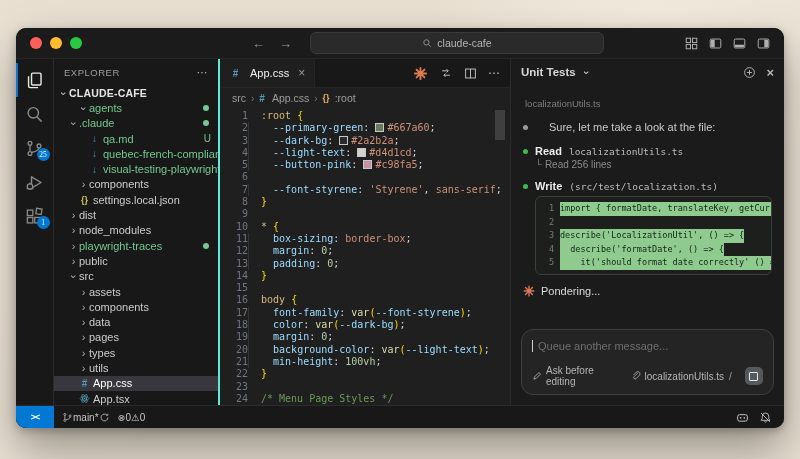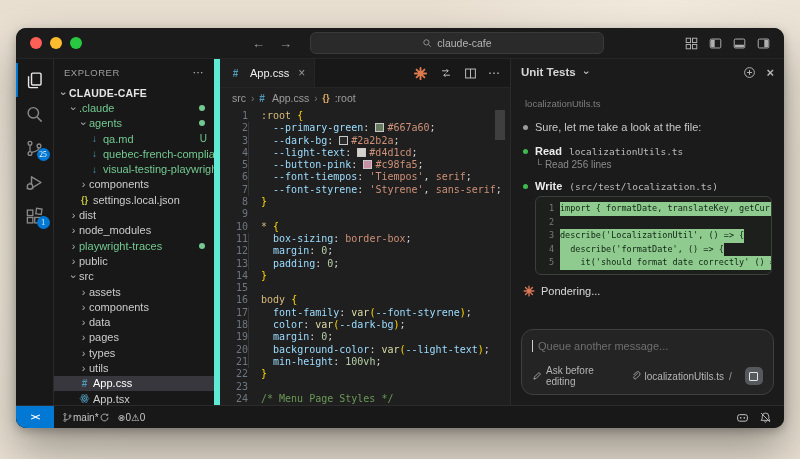--- a/index.html
+++ b/index.html
@@ -23,21 +23,21 @@
   .tb-icons svg{display:block}
   
   .main{flex:1;display:flex;min-height:0;}
   .activitybar{width:38px;flex:none;background:#181818;border-right:1px solid #2b2b2b;box-sizing:border-box;
     display:flex;flex-direction:column;align-items:center;padding-top:4px;}
   .ab-item{width:38px;height:34px;display:flex;align-items:center;justify-content:center;position:relative;font-family:Liberation Serif, serif;}
   .ab-item.active{box-shadow:inset 2px 0 0 #0078d4;}
   .badge{position:absolute;right:4px;bottom:4px;min-width:13px;height:13px;border-radius:7px;background:#0078d4;
     color:#fff;font-size:7.5px;display:flex;align-items:center;justify-content:center;padding:0 2px;box-sizing:border-box;}
   
-  .sidebar{width:166px;flex:none;background:#181818;border-right:6px solid #5eead4;box-sizing:border-box;
+  .sidebar{width:166px;flex:none;background:#181818;border-right:2px solid #5eead4;box-sizing:border-box;
     display:flex;flex-direction:column;overflow:hidden;}
   .sb-header{height:26px;flex:none;display:flex;align-items:center;justify-content:space-between;
     padding:0 10px;color:#9d9d9d;font-size:9.5px;letter-spacing:.5px;}
   .sb-more{color:#bdbdbd;font-size:11px;}
   .trow{height:15.3px;display:flex;align-items:center;color:#cccccc;font-size:11px;white-space:nowrap;cursor:default;}
   .trow.root{font-weight:700;color:#e4e4e4;font-size:10.5px;letter-spacing:.2px;}
   .trow.git .lbl{color:#73c991;}
   .trow.sel{background:#37373d;color:#fff;}
   .arr{width:11px;flex:none;color:#aeaeae;font-size:11px;display:inline-flex;justify-content:center;transform-origin:50% 55%;}
   .arr.down{transform:rotate(90deg);}
@@ -67,21 +67,21 @@
   .rightpanel{width:274px;flex:none;background:#1b1b1b;border-left:1px solid #2b2b2b;box-sizing:border-box;
     display:flex;flex-direction:column;overflow:hidden;}
   .rp-header{height:26px;flex:none;display:flex;align-items:center;gap:5px;padding:0 10px;color:#d6d6d6;
     font-size:11.5px;font-weight:600;}
   .rp-header .arr{color:#bdbdbd}
   .rp-hicons{margin-left:auto;display:flex;align-items:center;gap:10px;color:#b5b5b5;}
   .chat-body{flex:1;min-height:0;padding:6px 12px 0;font-size:11px;color:#c9c9c9;overflow:hidden;}
   .bubble{display:inline-block;background:#2d2d2e;border:1px solid #3c3c3c;border-radius:6px;
     padding:4px 10px;color:#d9d9d9;font-size:11px;}
   .ctx-file{color:#7e7e7e;font-size:9.5px;margin:7px 0 12px 2px;}
-  .msg-line{display:flex;align-items:flex-start;gap:7px;margin-bottom:12px;}
+  .msg-line{display:flex;align-items:flex-start;gap:21px;margin-bottom:12px;}
   .dot{width:5px;height:5px;border-radius:50%;flex:none;margin-top:4px;}
   .dot.gray{background:#9a9a9a}.dot.green{background:#3fb950}
   .tool-line{display:flex;align-items:baseline;gap:7px;}
   .tool-name{color:#ececec;font-weight:700;font-size:11px;}
   .tool-file{font-family:"DejaVu Sans Mono",monospace;font-size:9.5px;color:#bcbcbc;}
   .tool-sub{color:#8b8b8b;font-size:10px;margin:2px 0 10px 12px;}
   .codeblock{border:1px solid #3a403a;border-radius:6px;background:#1d1f1d;margin:4px 0 10px 12px;
     padding:5px 0 0 0;height:72px;overflow:hidden;font-family:"DejaVu Sans Mono",monospace;font-size:8.5px;line-height:13.5px;}
   .cb-line{display:flex;height:13.5px;white-space:nowrap;overflow:hidden;}
   .cb-ln{width:18px;flex:none;text-align:right;color:#7a7a7a;padding-right:6px;}
@@ -200,28 +200,28 @@
     <div class="sidebar">
       <div class="sb-header">
         <span>EXPLORER</span>
         <span class="sb-more">⋯</span>
       </div>
       <div id="file-tree">
           <div class="trow root" style="padding-left: 4px;">
             <span class="arr down">›</span>
             <span class="lbl">CLAUDE-CAFE</span>
           </div>
+          <div class="trow git" style="padding-left: 24px;">
+            <span class="arr down">›</span>
+            <span class="lbl">agents</span>
+            <span class="mk-dot"></span>
+          </div>
           <div class="trow git" style="padding-left: 14px;">
             <span class="arr down">›</span>
             <span class="lbl">.claude</span>
-            <span class="mk-dot"></span>
-          </div>
-          <div class="trow git" style="padding-left: 24px;">
-            <span class="arr down">›</span>
-            <span class="lbl">agents</span>
             <span class="mk-dot"></span>
           </div>
           <div class="trow git" style="padding-left: 34px;">
             <span class="fic ic-md">↓</span>
             <span class="lbl">qa.md</span>
             <span class="mk">U</span>
           </div>
           <div class="trow git" style="padding-left: 34px;">
             <span class="fic ic-md">↓</span>
             <span class="lbl">quebec-french-complian...</span>
@@ -353,21 +353,20 @@
           <div class="code-line">
             <span class="ln">4</span>
             <span class="lc ind"><span class="c-pun">  </span><span class="c-prop">--light-text</span><span class="c-pun">: </span><span class="swatch" style="background: rgb(212, 209, 205);"></span><span class="c-val">#d4d1cd</span><span class="c-pun">;</span></span>
           </div>
           <div class="code-line">
             <span class="ln">5</span>
             <span class="lc ind"><span class="c-pun">  </span><span class="c-prop">--button-pink</span><span class="c-pun">: </span><span class="swatch" style="background: rgb(201, 143, 165);"></span><span class="c-val">#c98fa5</span><span class="c-pun">;</span></span>
           </div>
           <div class="code-line">
             <span class="ln">6</span>
-            <span class="lc ind"><span class="c-pun">  </span><span class="c-prop">--font-tiempos</span><span class="c-pun">: </span><span class="c-val">'Tiempos'</span><span class="c-pun">, </span><span class="c-val">serif</span><span class="c-pun">;</span></span>
           </div>
           <div class="code-line">
             <span class="ln">7</span>
             <span class="lc ind"><span class="c-pun">  </span><span class="c-prop">--font-styrene</span><span class="c-pun">: </span><span class="c-val">'Styrene'</span><span class="c-pun">, </span><span class="c-val">sans-serif</span><span class="c-pun">;</span></span>
           </div>
           <div class="code-line">
             <span class="ln">8</span>
             <span class="lc"><span class="c-b1">}</span></span>
           </div>
           <div class="code-line">

